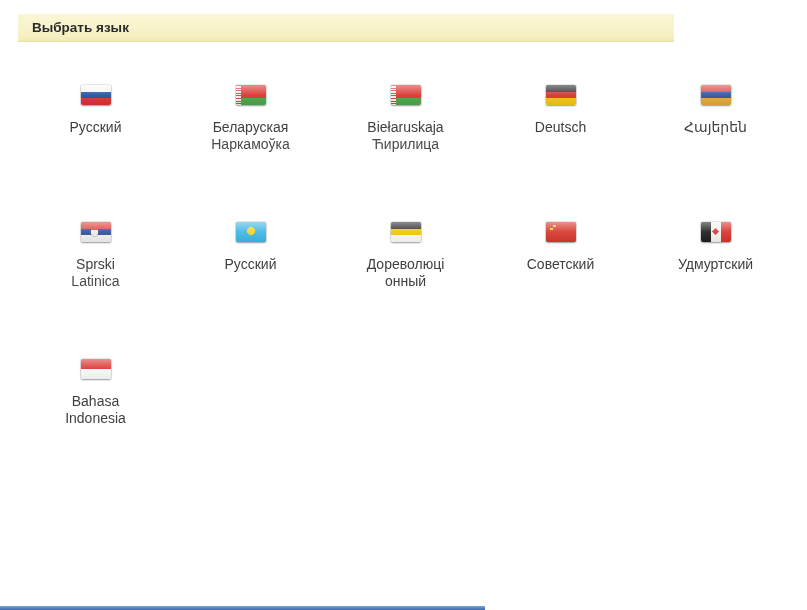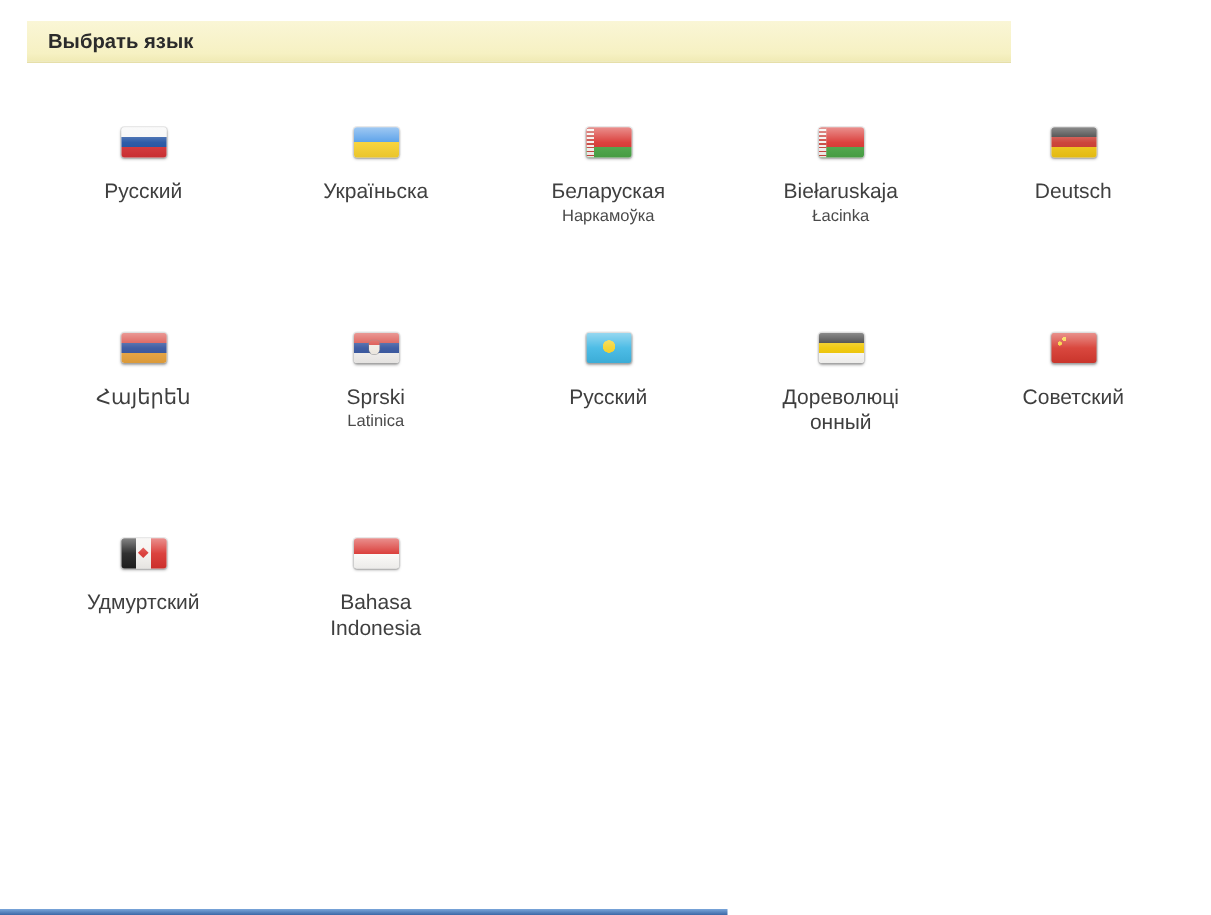--- a/index.html
+++ b/index.html
@@ -44,21 +44,21 @@
   }
   .label {
     margin-top: 14px;
     font-size: 14px;
     color: #3f3f3f;
     text-align: center;
     line-height: 17px;
     white-space: pre-line;
   }
   .sublabel {
-    font-size: 11px;
+    font-size: 14px;
     color: #4a4a4a;
     text-align: center;
     line-height: 14px;
     margin-top: 1px;
   }
   .sublabel:empty { display: none; }
 
   
   .flag {
     width: 30px; height: 20px;
@@ -178,36 +178,31 @@
 
 <div class="grid">
 
   <div class="cell">
     <span class="flag f-russia"></span>
     <span class="label">Русский</span>
 
   </div>
 
 
-  <div class="cell">
-    <span class="flag f-ukraine"></span>
-    <span class="label">Україньска</span>
-
-  </div>
 
   <div class="cell">
     <span class="flag f-belarus"></span>
     <span class="label">Беларуская</span>
     <span class="sublabel">Наркамоўка</span>
   </div>
 
   <div class="cell">
     <span class="flag f-belarus"></span>
     <span class="label">Biełaruskaja</span>
-    <span class="sublabel">Łacinka</span>
+    <span class="sublabel">Ћирилица</span>
   </div>
 
 
   <div class="cell">
     <span class="flag f-germany"></span>
     <span class="label">Deutsch</span>
 
   </div>
 
   <div class="cell">

